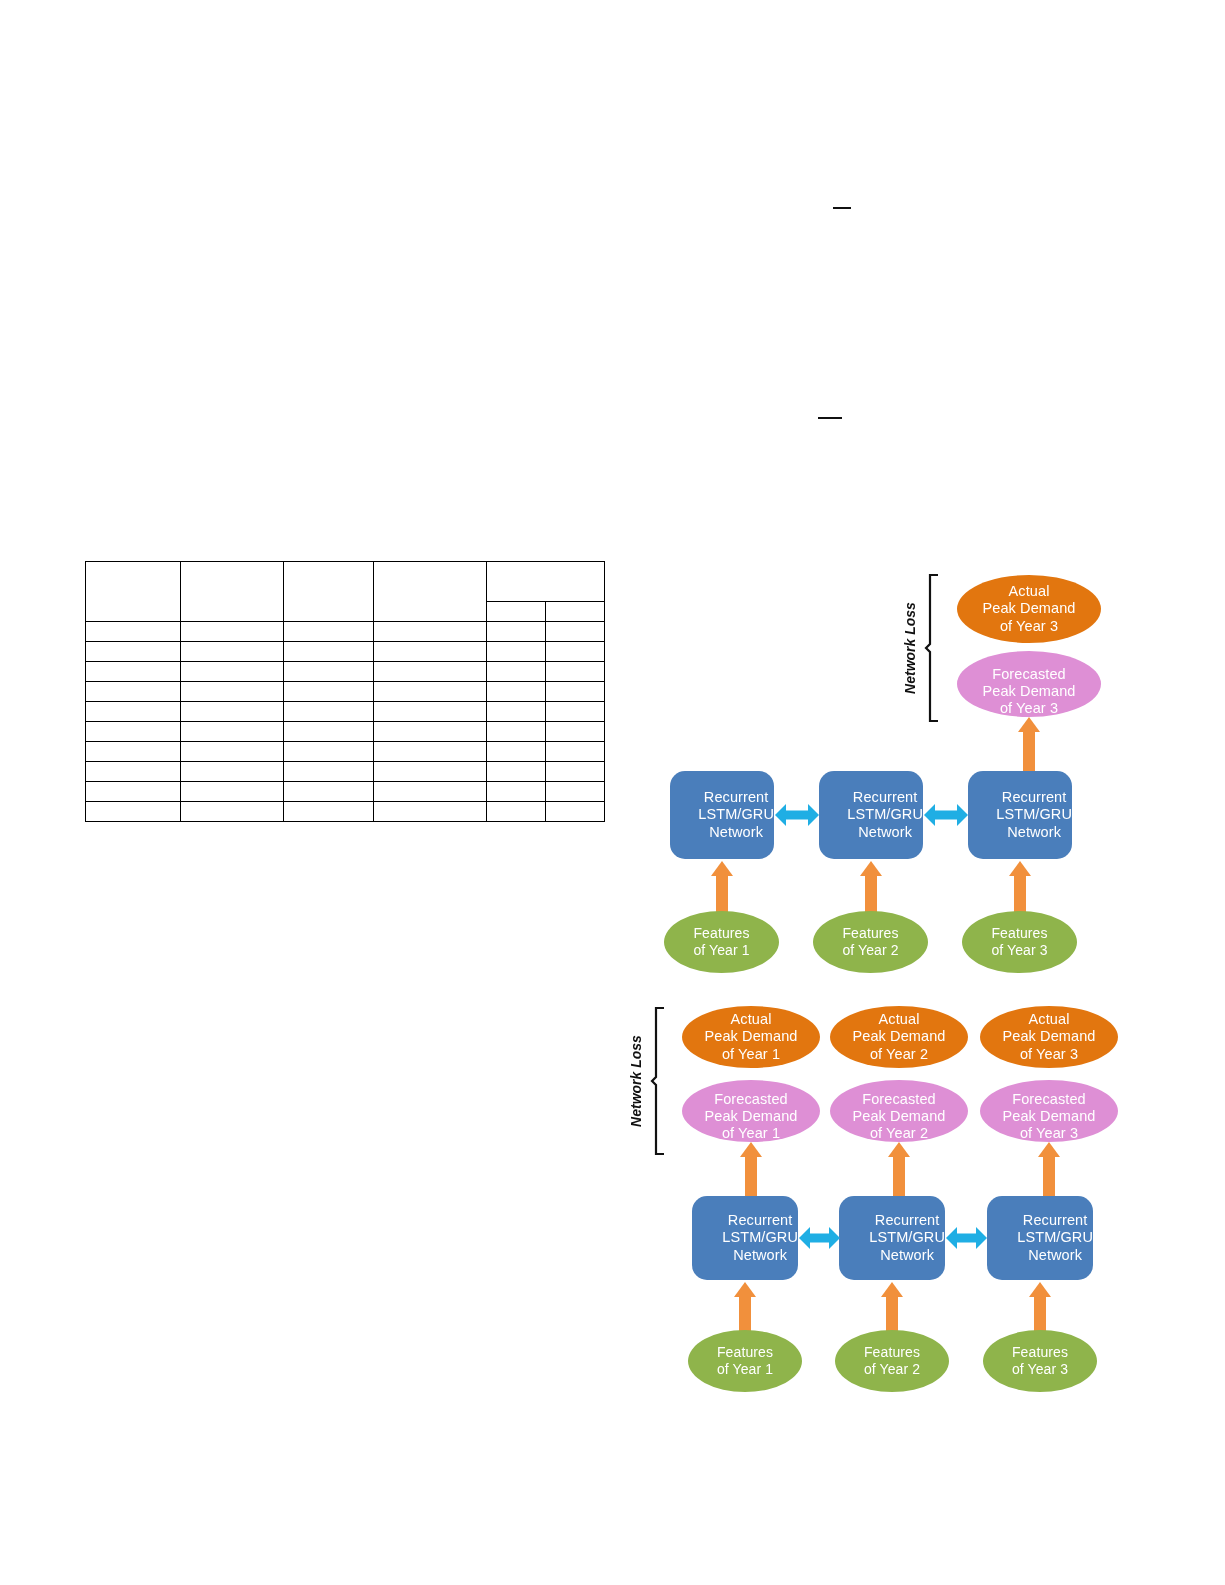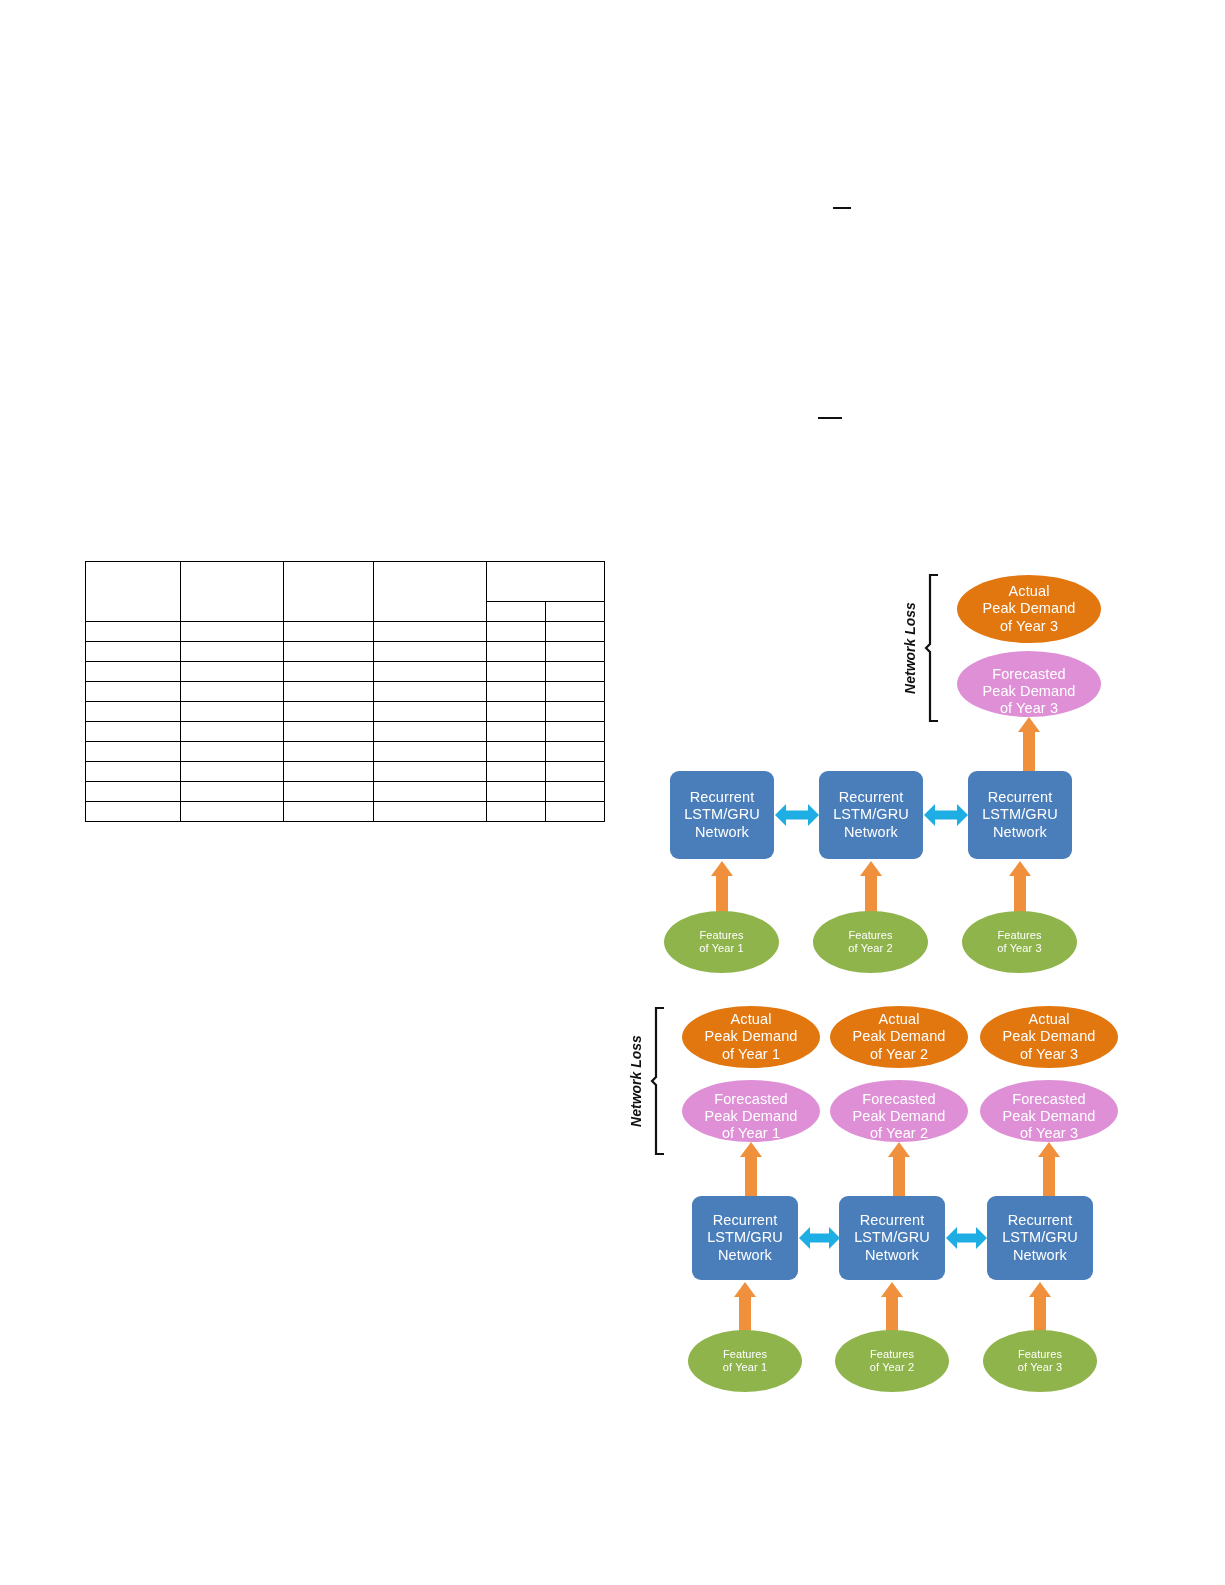--- a/index.html
+++ b/index.html
@@ -72,27 +72,28 @@
     background: #E2760F;
     font-size: 14.5px;
   }
   .node-forecast {
     background: #DE8FD5;
     font-size: 14.5px;
     align-items: flex-end;
   }
   .node-features {
     background: #8FB44B;
-    font-size: 11px;
+    font-size: 14px;
     justify-content: center;
   }
   .node-rnn {
     background: #4A7EBB;
-    border-radius: 9px;
+    border-radius: 15px;
     font-size: 14.5px;
+    justify-content: flex-end;
   }
 
   
   .uparrow {
     position: absolute;
   }
   .uparrow .shaft {
     position: absolute;
     left: 50%;
     transform: translateX(-50%);

